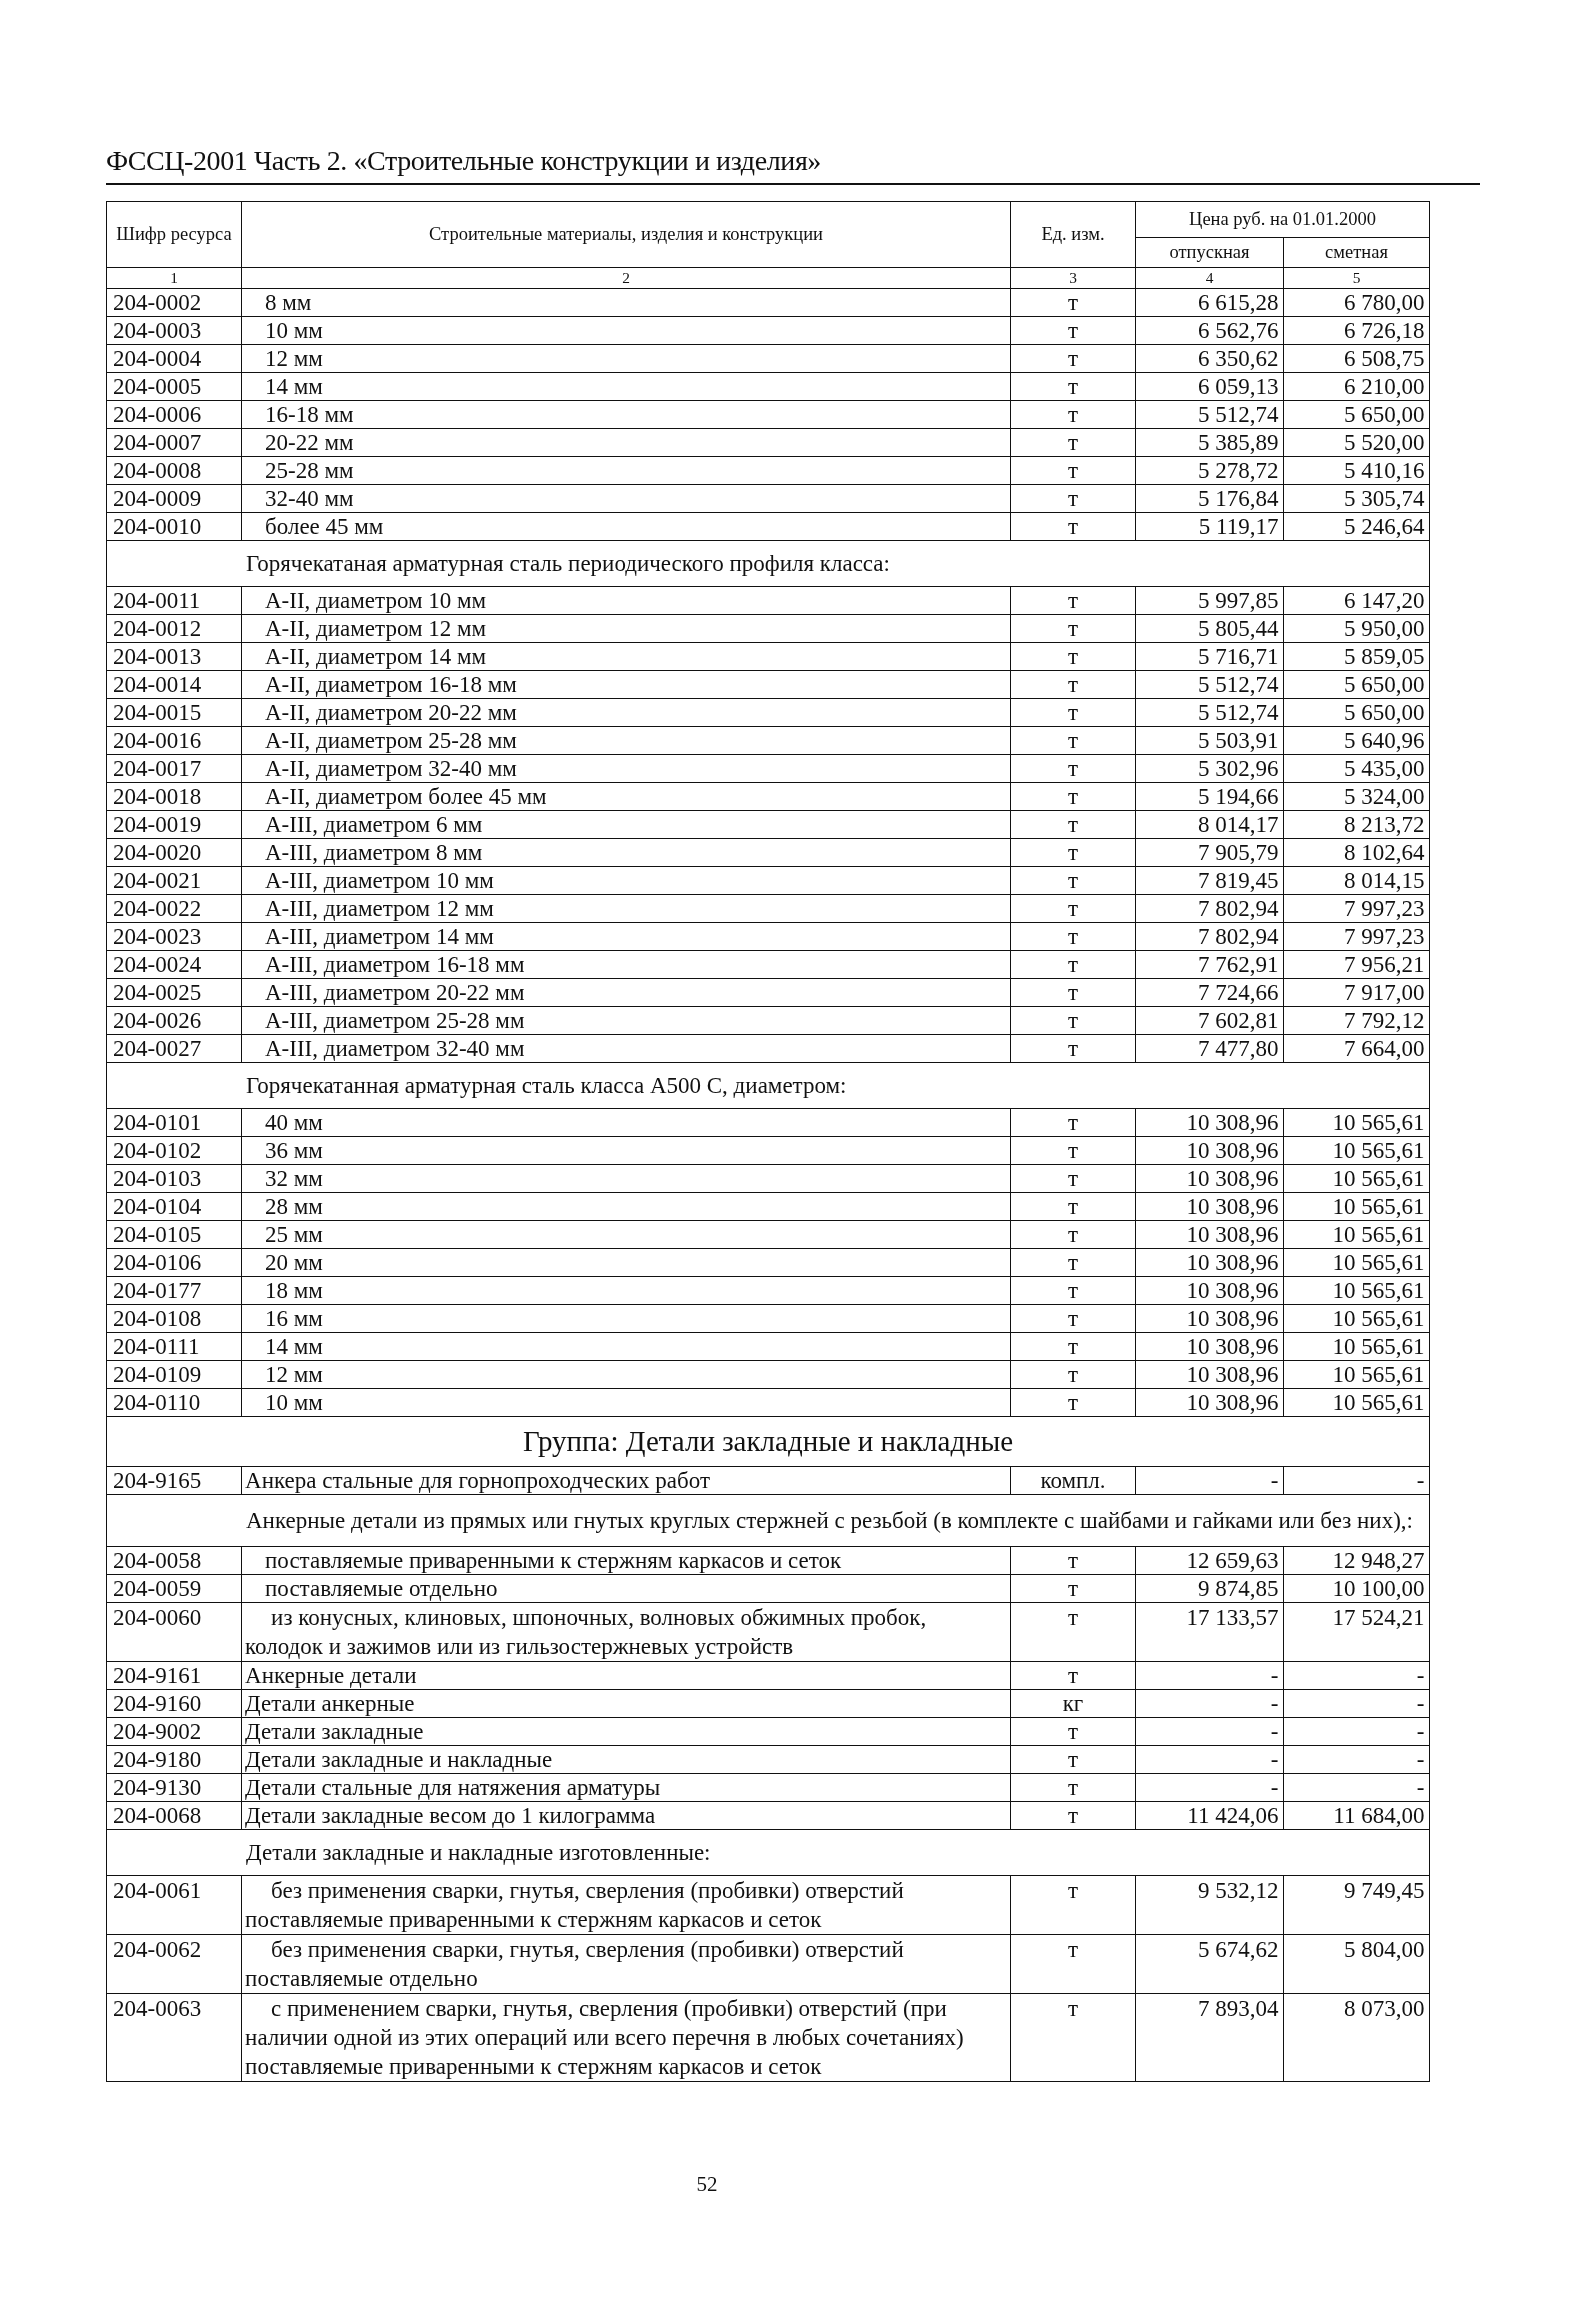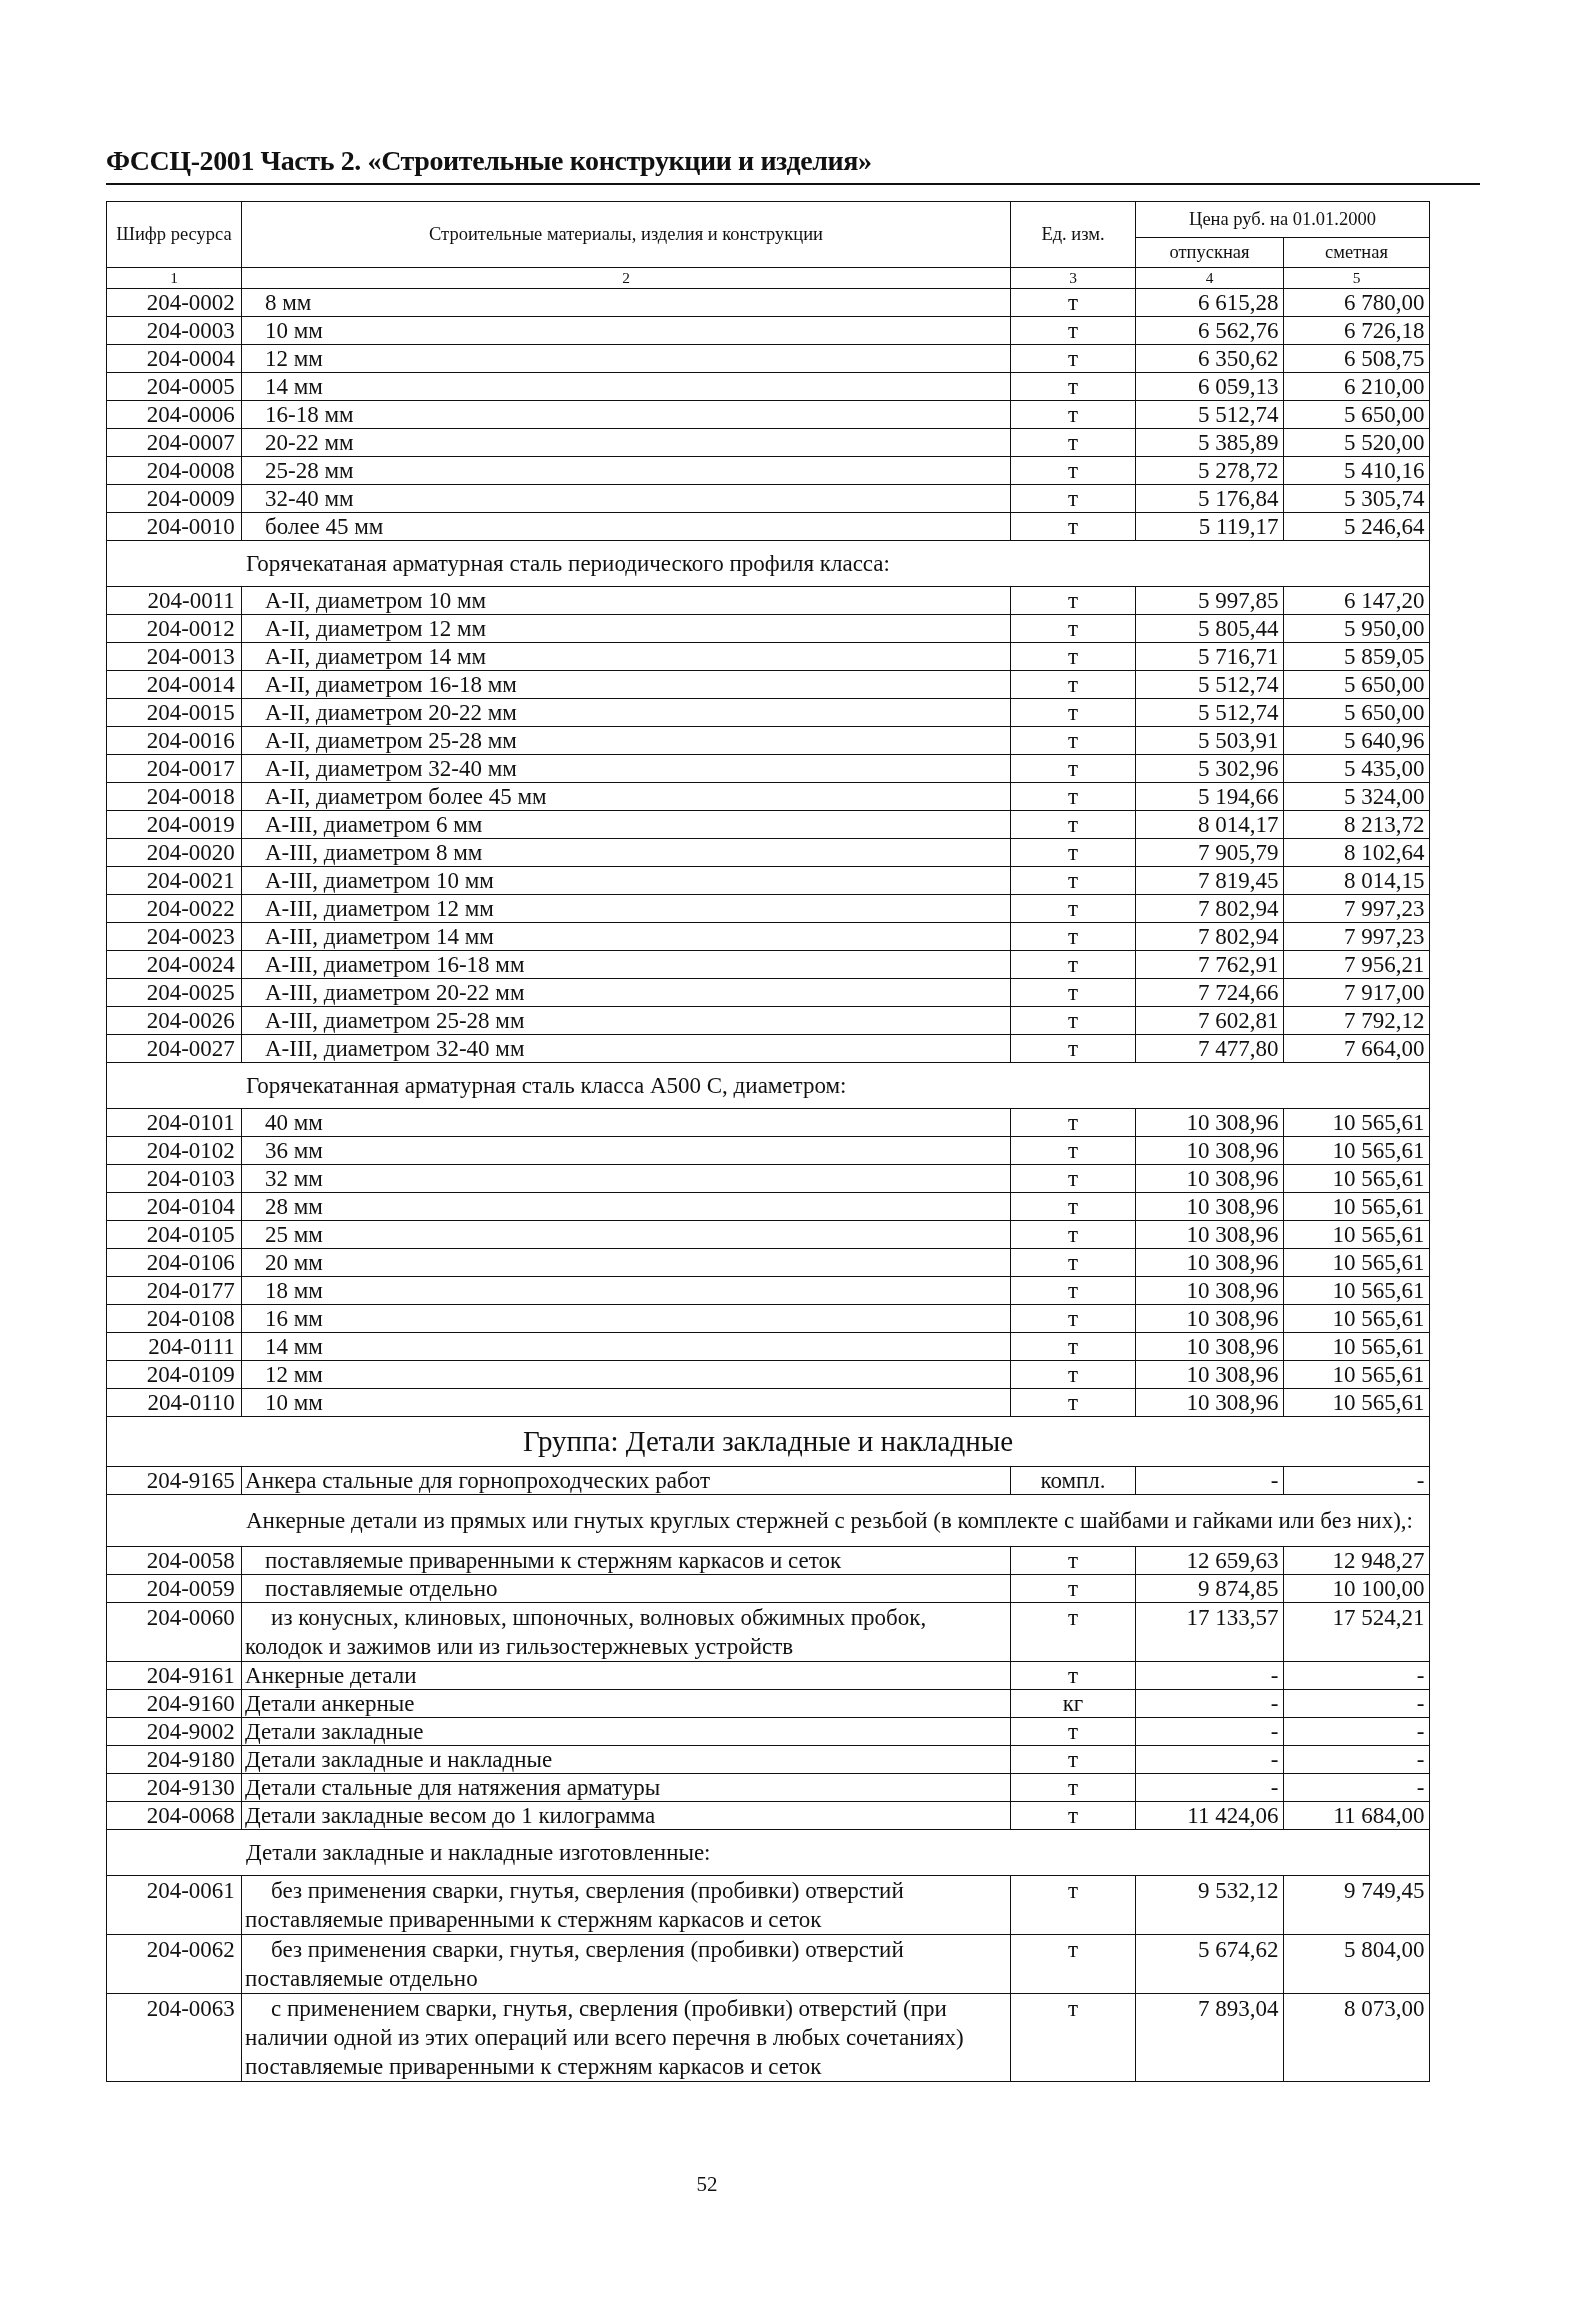--- a/index.html
+++ b/index.html
@@ -1,26 +1,26 @@
 <!DOCTYPE html>
 <html style="font-size:12.3px"><head>
 <meta charset="utf-8">
 <style>
   html, body { margin: 0; padding: 0; background: #ffffff; }
   body { width: 1590px; height: 2307px; position: relative; font-family: "Liberation Serif", "DejaVu Serif", serif; color: #111; }
-  .page-header { position: absolute; left: 106px; top: 145px; width: 1374px; font-size: 28px; font-weight: bold; letter-spacing: -0.4px; border-bottom: 2.3px solid #111; padding-bottom: 6.2px; }
+  .page-header { position: absolute; left: 106px; top: 145px; width: 1374px; font-size: 28px; font-weight: normal; letter-spacing: -0.4px; border-bottom: 2.3px solid #111; padding-bottom: 6.2px; }
   table.price { position: absolute; left: 106px; top: 201px; width: 1174px; border-collapse: collapse; table-layout: fixed; font-size: 23px; }
   table.price td, table.price th { border: 1.5px solid #111; padding: 0 6.2px; vertical-align: middle; }
   table.price th { font-weight: normal; font-size: 18.5px; }
   col.c1 { width: 135px; } col.c2 { width: 769px; } col.c3 { width: 125px; } col.c4 { width: 148px; } col.c5 { width: 146px; }
   tr.hdr1 th { height: 35px; }
   tr.hdr2 th { height: 29px; }
   tr.colnum th { height: 20px; font-size: 15.4px; }
   tr.item td { height: 27px; line-height: 25px; }
-  tr.item td.code { text-align: right; padding-left: 19px; }
+  tr.item td.code { text-align: left; padding-left: 6px; }
   tr.item td.name { padding-left: 23px; }
   tr.item td.name.flush { padding-left: 3.1px; }
   tr.item td.unit { text-align: center; }
   tr.item td.num { text-align: right; padding-right: 4.6px; }
   tr.multi td { vertical-align: top; line-height: 29px; }
   tr.multi td.name { text-indent: 26px; padding-left: 3.1px; }
   tr.section td { height: 45px; }
   tr.section td.stext { padding-left: 139px; border-left: 1.5px solid #111; border-right: 1.5px solid #111; }
   tr.section2 td.stext { padding: 3.1px 9.2px 3.1px 139px; line-height: 31px; }
   tr.group td { height: 49px; text-align: center; font-weight: normal; font-size: 29px; }

